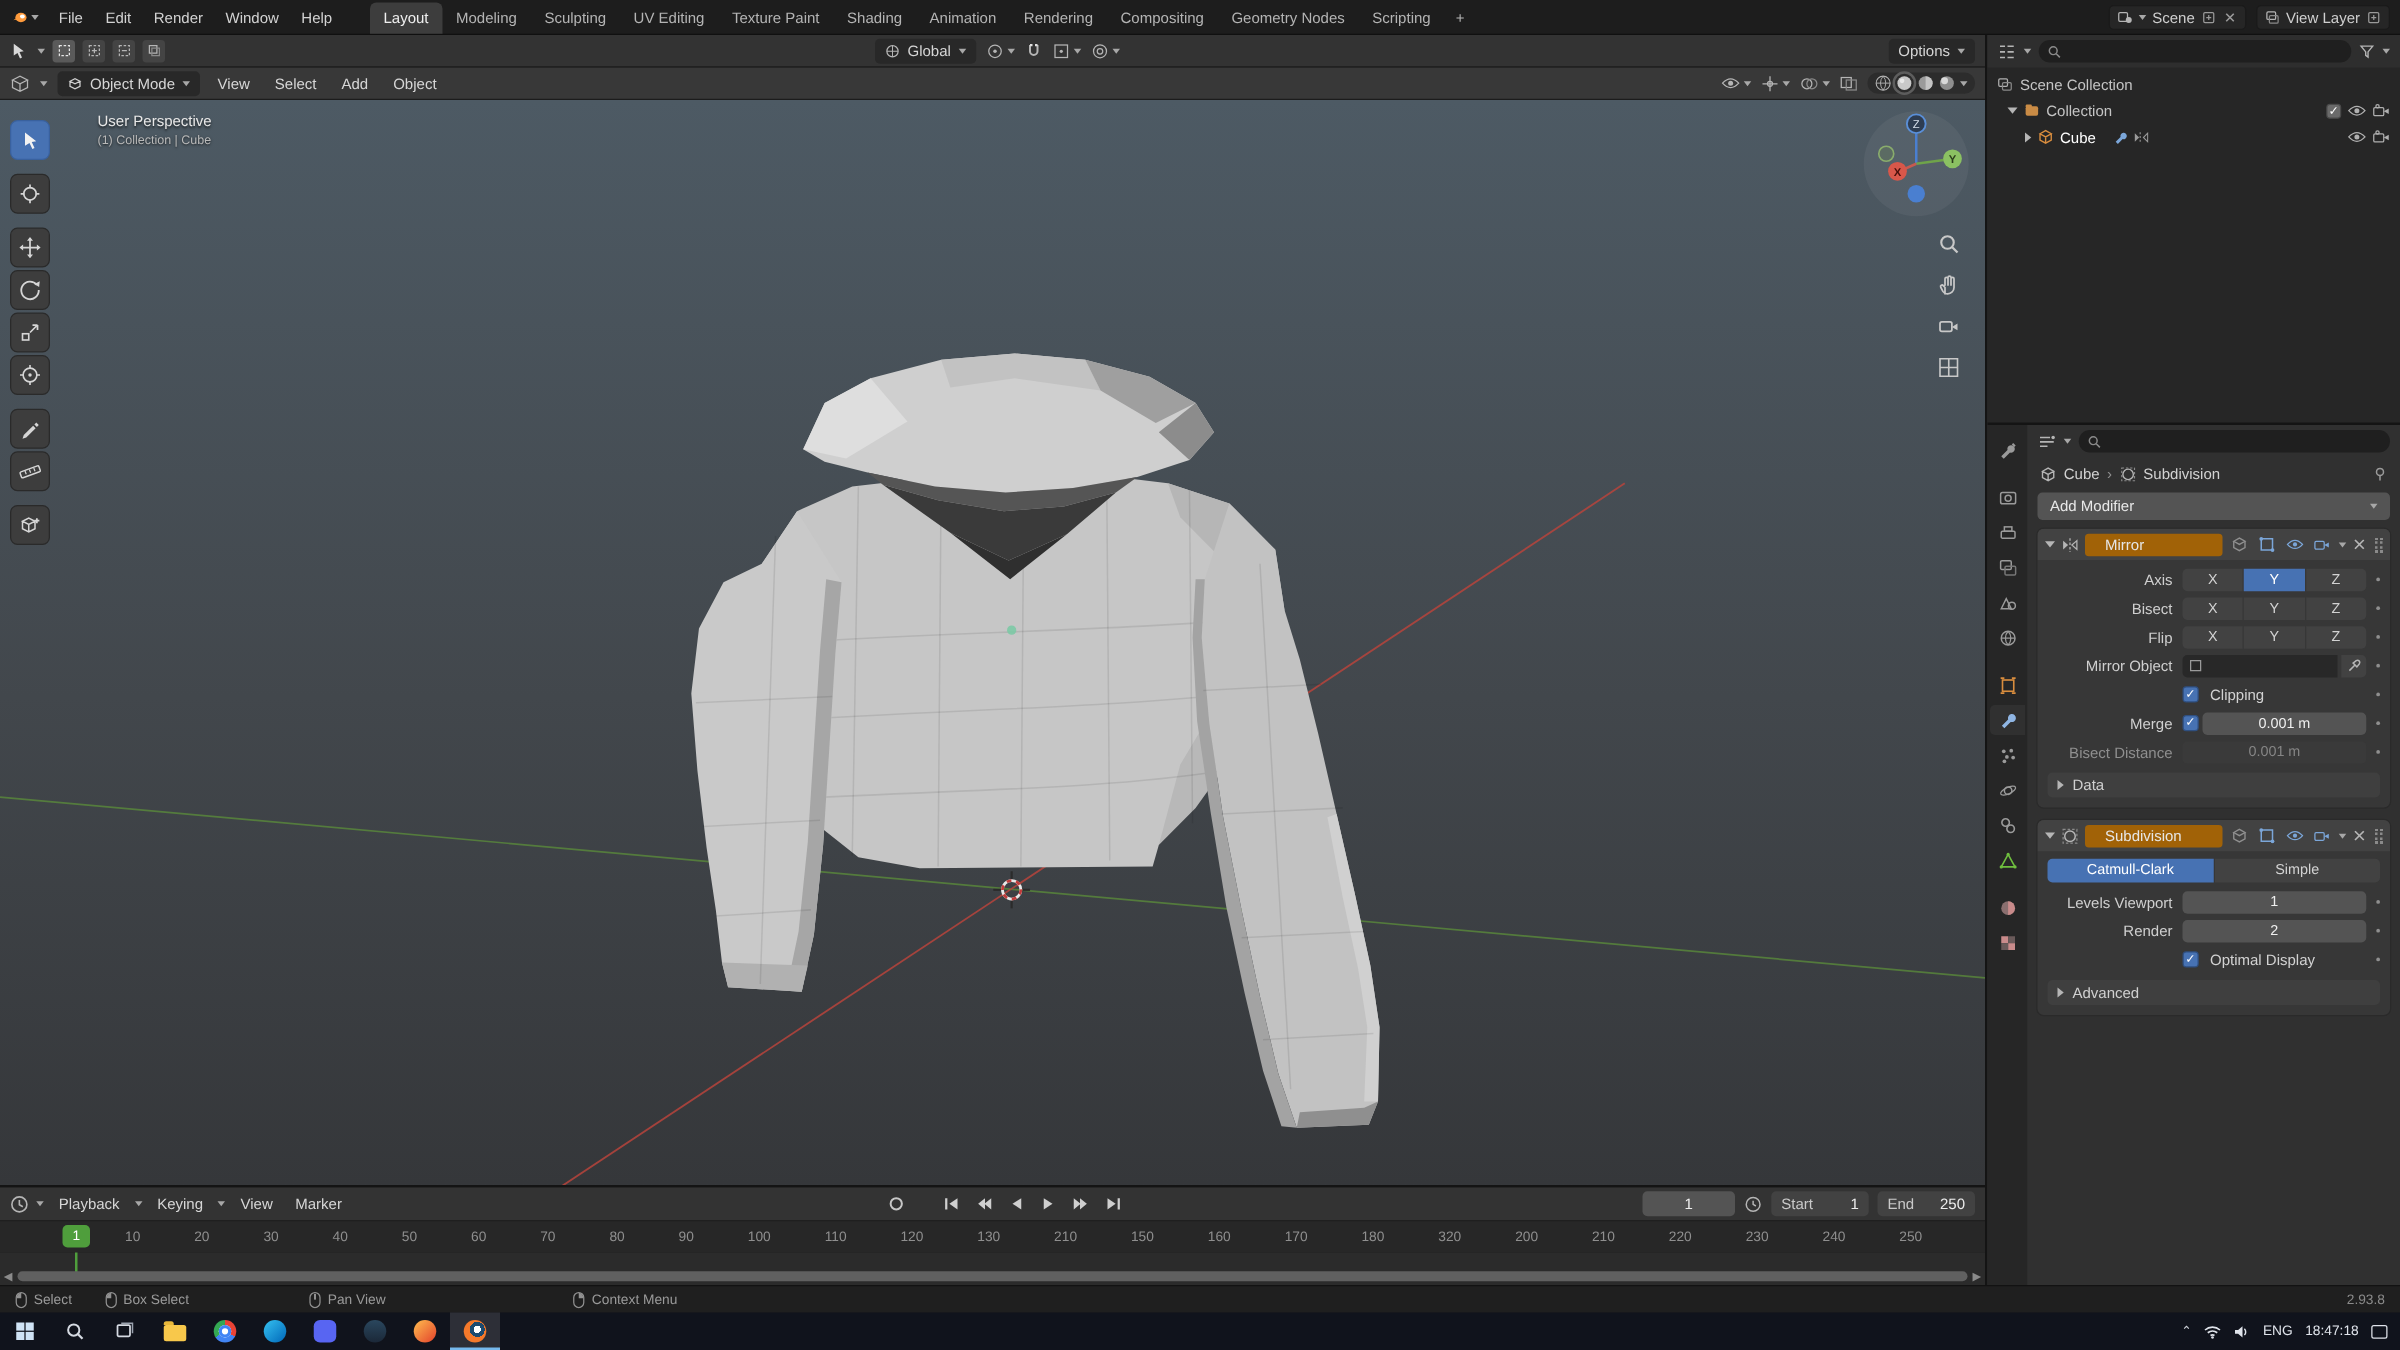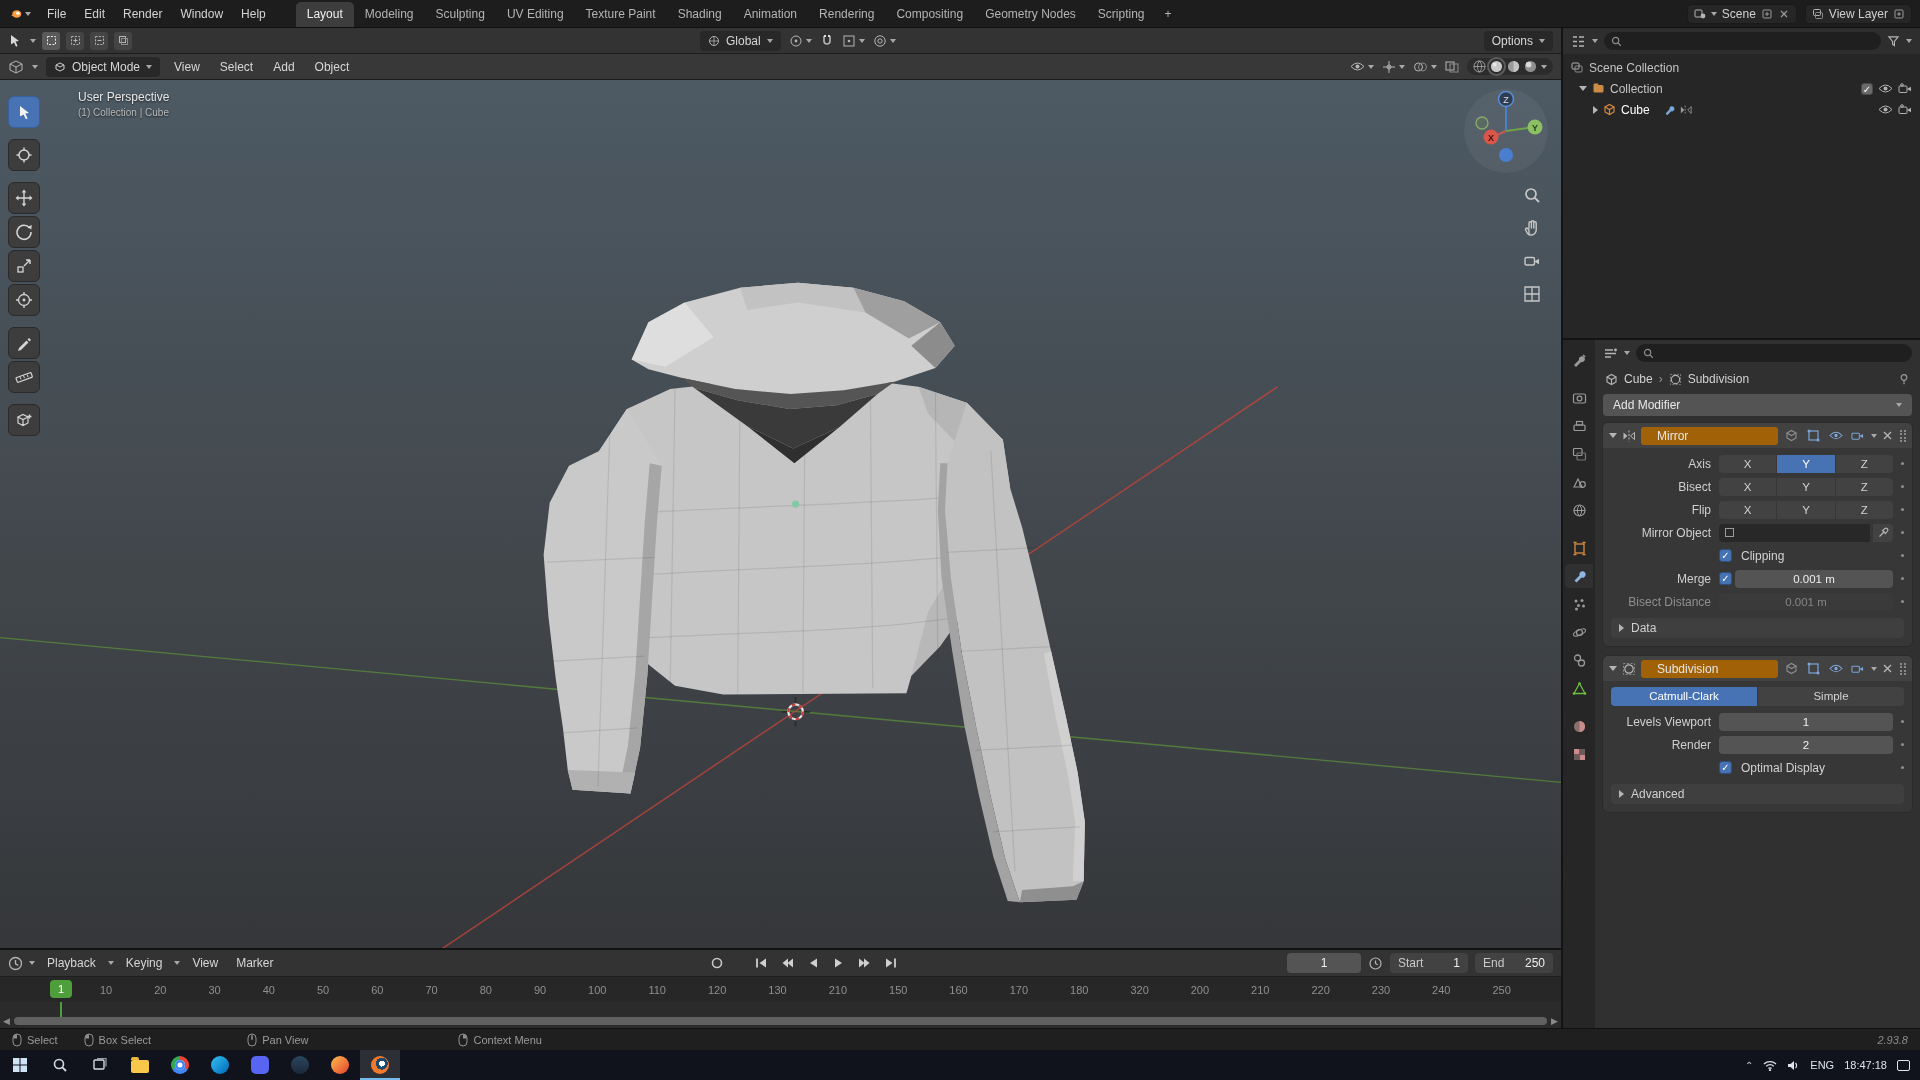--- a/index.html
+++ b/index.html
@@ -24,21 +24,21 @@
   .widget-pill { display:flex; align-items:center; gap:5px; background:#262626; border:1px solid #1a1a1a; border-radius:4px; padding:2px 6px; height:20px; color:#cfcfcf; }
   .mini-ico { width:12px; height:12px; flex:0 0 auto; }
 
   .caret { width:0; height:0; border-left:3.5px solid transparent; border-right:3.5px solid transparent; border-top:4px solid #a8a8a8; display:inline-block; }
   .tri-right { width:0; height:0; border-top:4px solid transparent; border-bottom:4px solid transparent; border-left:5px solid #b5b5b5; display:inline-block; }
   .tri-down { width:0; height:0; border-left:4px solid transparent; border-right:4px solid transparent; border-top:5px solid #b5b5b5; display:inline-block; }
 
   
   .main { flex:1; display:flex; min-height:0; }
   .left-col { flex:1; min-width:0; display:flex; flex-direction:column; border-right:2px solid #141414; }
-  .right-col { width:357px; flex:0 0 auto; display:flex; flex-direction:column; background:#303030; }
+  .right-col { width:330px; flex:0 0 auto; display:flex; flex-direction:column; background:#303030; }
 
   
   .toolsettings { height:26px; background:#333333; display:flex; align-items:center; padding:0 8px; gap:6px; border-bottom:1px solid #1c1c1c; position:relative; flex:0 0 auto; }
   .ts-btn { width:18px; height:18px; background:#444; border-radius:3px; display:flex; align-items:center; justify-content:center; }
   .ts-btn.on { background:#5a5a5a; }
   .ts-center { position:absolute; left:700px; display:flex; align-items:center; gap:8px; }
   .dd-pill { display:flex; align-items:center; gap:6px; background:#282828; border-radius:4px; padding:2px 8px; height:20px; color:#d6d6d6; }
   .icon-dd { display:flex; align-items:center; gap:3px; }
   .ts-right { margin-left:auto; display:flex; align-items:flex-start; gap:6px; }
 
@@ -125,21 +125,21 @@
   .checkbox { width:13px; height:13px; background:#4772b3; border:1px solid #2f4f80; border-radius:3px; color:#fff; font-size:10px; line-height:11px; text-align:center; flex:0 0 auto; }
   .cb-label { color:#d2d2d2; margin-left:6px; }
   .dot { width:3px; height:3px; border-radius:50%; background:#8f8f8f; margin-left:5px; flex:0 0 auto; }
   .subpanel { height:20px; background:#3f3f3f; border-radius:4px; display:flex; align-items:center; gap:7px; padding:0 8px; color:#d0d0d0; margin-top:3px; }
   .seg-full { display:flex; gap:1px; margin-bottom:2px; }
   .seg-full .seg { height:19px; line-height:19px; }
 
   
   .statusbar { height:22px; background:#1f1f1f; border-top:1px solid #121212; display:flex; align-items:center; padding:0 12px; gap:0; color:#9a9a9a; font-size:11px; flex:0 0 auto; }
   .sb-item { display:flex; align-items:center; gap:5px; }
-  .sb-version { margin-left:auto; color:#8a8a8a;font-style:italic; }
+  .sb-version { margin-left:auto; color:#8a8a8a; }
 
   
   .taskbar { height:30px; background:#10131c; display:flex; align-items:center; flex:0 0 auto; }
   .tb-slot { width:40px; height:100%; display:flex; align-items:center; justify-content:center; }
   .tb-slot.running { background:rgba(255,255,255,.12); box-shadow:inset 0 -2px 0 #76b9ed; }
   .circle-ico { width:18px; height:18px; border-radius:50%; position:relative; }
   .chrome-ico { background:conic-gradient(#ea4335 0 33%, #4285f4 33% 66%, #34a853 66% 100%); }
   .chrome-ico::after { content:""; position:absolute; inset:4px; border-radius:50%; background:#fff; box-shadow:inset 0 0 0 2.5px #4285f4; }
   .edge-ico { background:linear-gradient(135deg,#35c1f1,#0067b8); }
   .firefox-ico { background:linear-gradient(135deg,#ffbd4f,#e3412b); }

